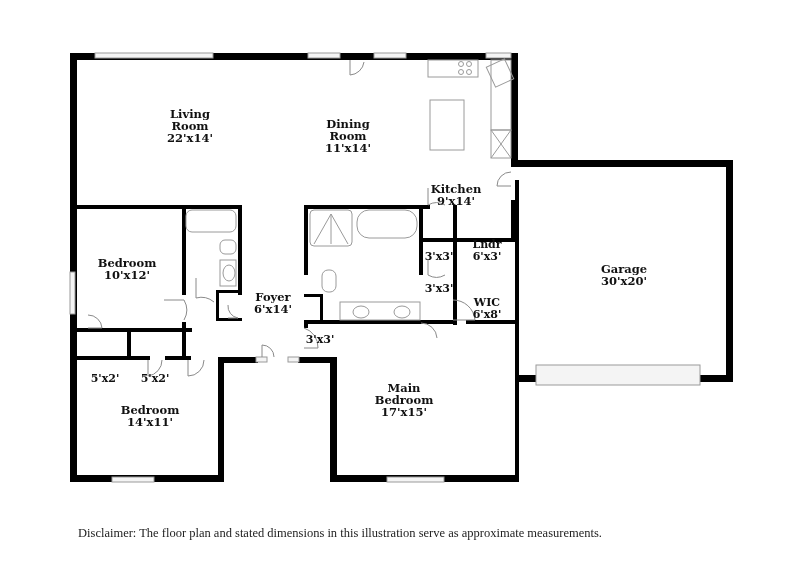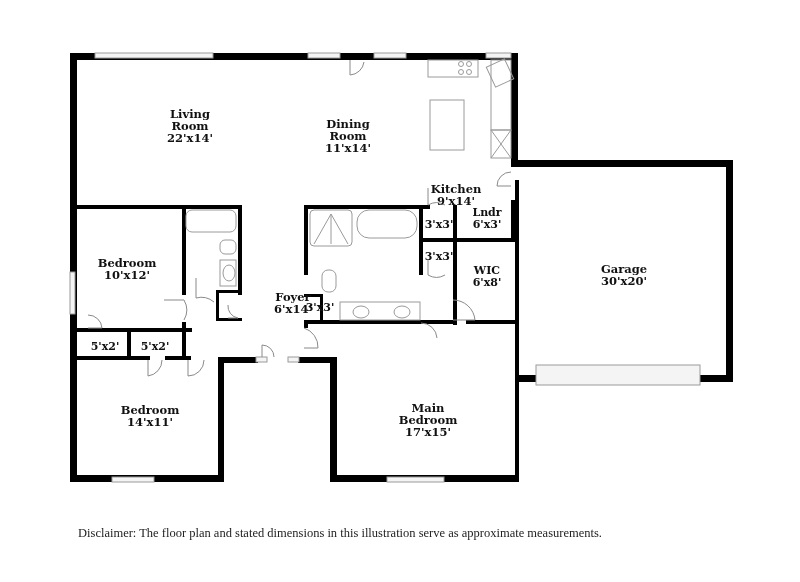--- a/index.html
+++ b/index.html
@@ -5,21 +5,21 @@
   html, body { margin:0; padding:0; background:#ffffff; }
   body { width:800px; height:582px; position:relative; overflow:hidden; font-family:"DejaVu Serif", serif; }
   #plan { position:absolute; left:0; top:0; width:800px; height:582px; }
   .wall { fill:#000; }
   .win { fill:#f4f4f4; stroke:#9a9a9a; stroke-width:1; }
   .fix { fill:none; stroke:#9a9a9a; stroke-width:1; }
   .door { fill:none; stroke:#8a8a8a; stroke-width:1; }
   .label { position:absolute; text-align:center; font-weight:bold; font-size:11.5px; line-height:12px; color:#111; transform:translate(-50%,-50%); white-space:nowrap; }
   .label .dim { display:block; }
   .label .nm { display:block; }
-  .small { font-size:11px; }
+  .small { font-size:11px;margin-top:32px; }
   .disclaimer { position:absolute; left:0; width:680px; top:525px; text-align:center; font-family:"Liberation Serif", serif; font-size:12.5px; line-height:17px; color:#222; }
 </style>
 </head>
 <body>
 
 <svg id="plan" viewBox="0 0 800 582" xmlns="http://www.w3.org/2000/svg">
 
   <g>
 
     <rect class="wall" x="70" y="53" width="448" height="7"></rect>
@@ -177,38 +177,38 @@
   <span class="dim">6'x8'</span>
 </div>
 <div class="label" style="left:624px;top:275px;">
   <span class="nm">Garage</span>
   <span class="dim">30'x20'</span>
 </div>
 <div class="label" style="left:127px;top:269px;">
   <span class="nm">Bedroom</span>
   <span class="dim">10'x12'</span>
 </div>
-<div class="label" style="left:273px;top:303px;margin-left:20px;">
+<div class="label" style="left:273px;top:303px;">
   <span class="nm">Foyer</span>
   <span class="dim">6'x14'</span>
 </div>
 <div class="label small" style="left:320px;top:308px;">
   <span class="dim">3'x3'</span>
 </div>
 <div class="label small" style="left:105px;top:347px;">
   <span class="dim">5'x2'</span>
 </div>
 <div class="label small" style="left:155px;top:347px;">
   <span class="dim">5'x2'</span>
 </div>
 <div class="label" style="left:150px;top:416px;">
   <span class="nm">Bedroom</span>
   <span class="dim">14'x11'</span>
 </div>
-<div class="label" style="left:428px;top:400px;margin-top:20px;">
+<div class="label" style="left:404px;top:400px;">
   <span class="nm">Main</span>
   <span class="nm">Bedroom</span>
   <span class="dim">17'x15'</span>
 </div>
 
 <div class="disclaimer">
   <div>Disclaimer: The floor plan and stated dimensions in this illustration serve as approximate measurements.</div>
 </div>
 
 </body></html>

